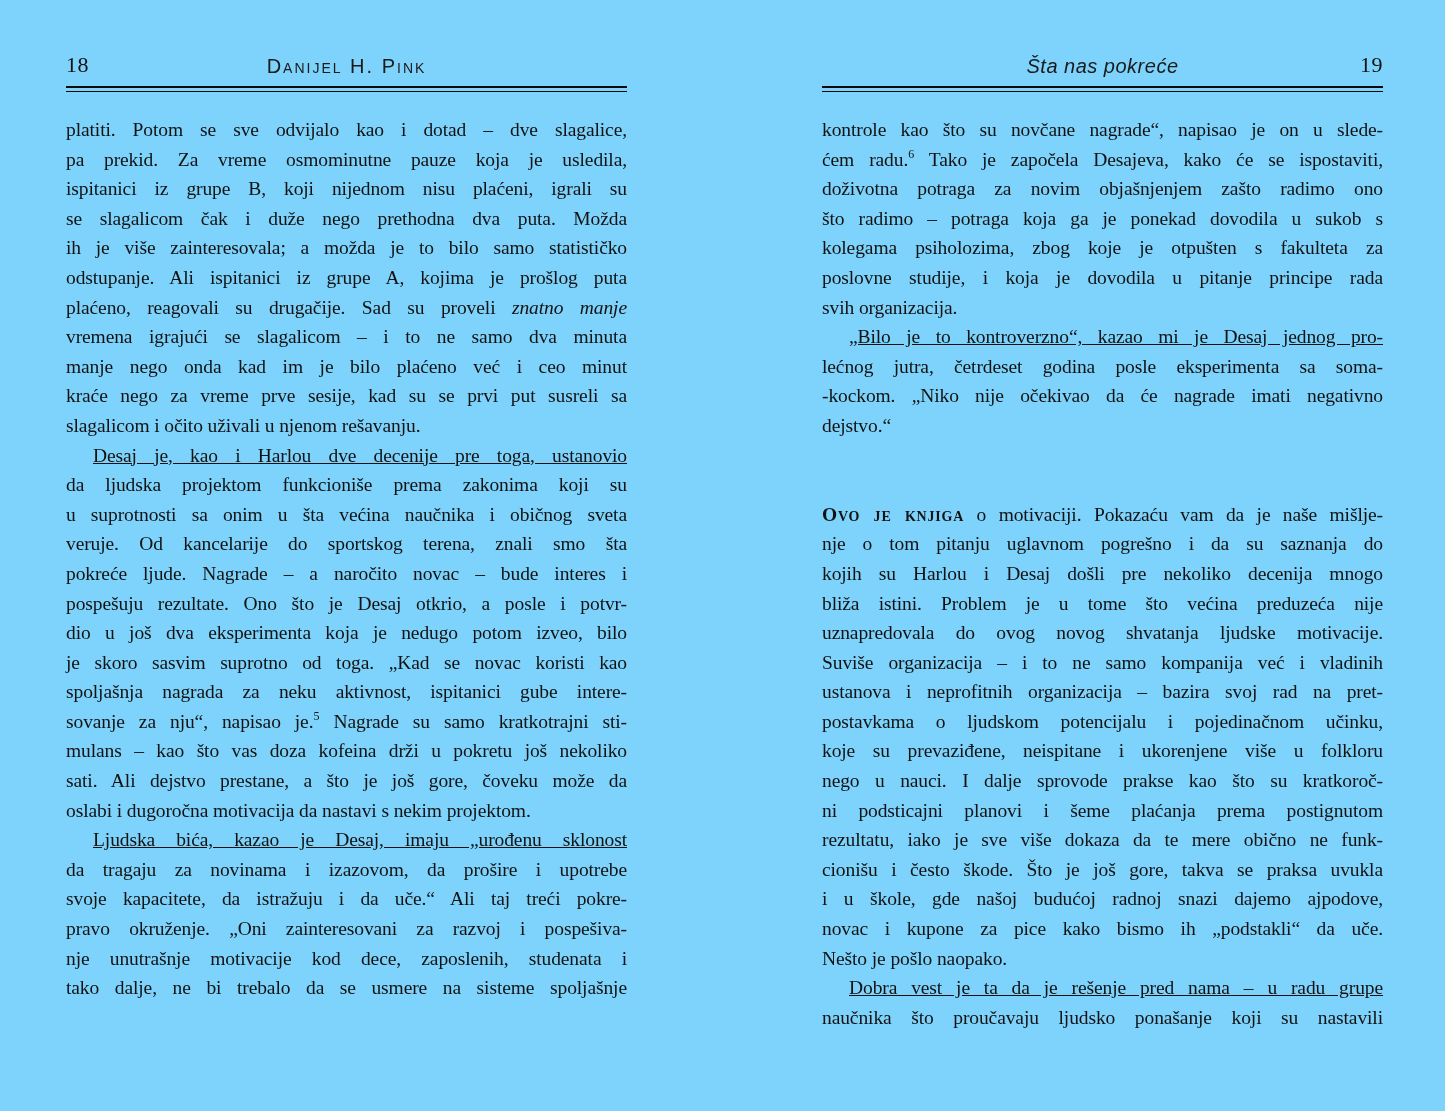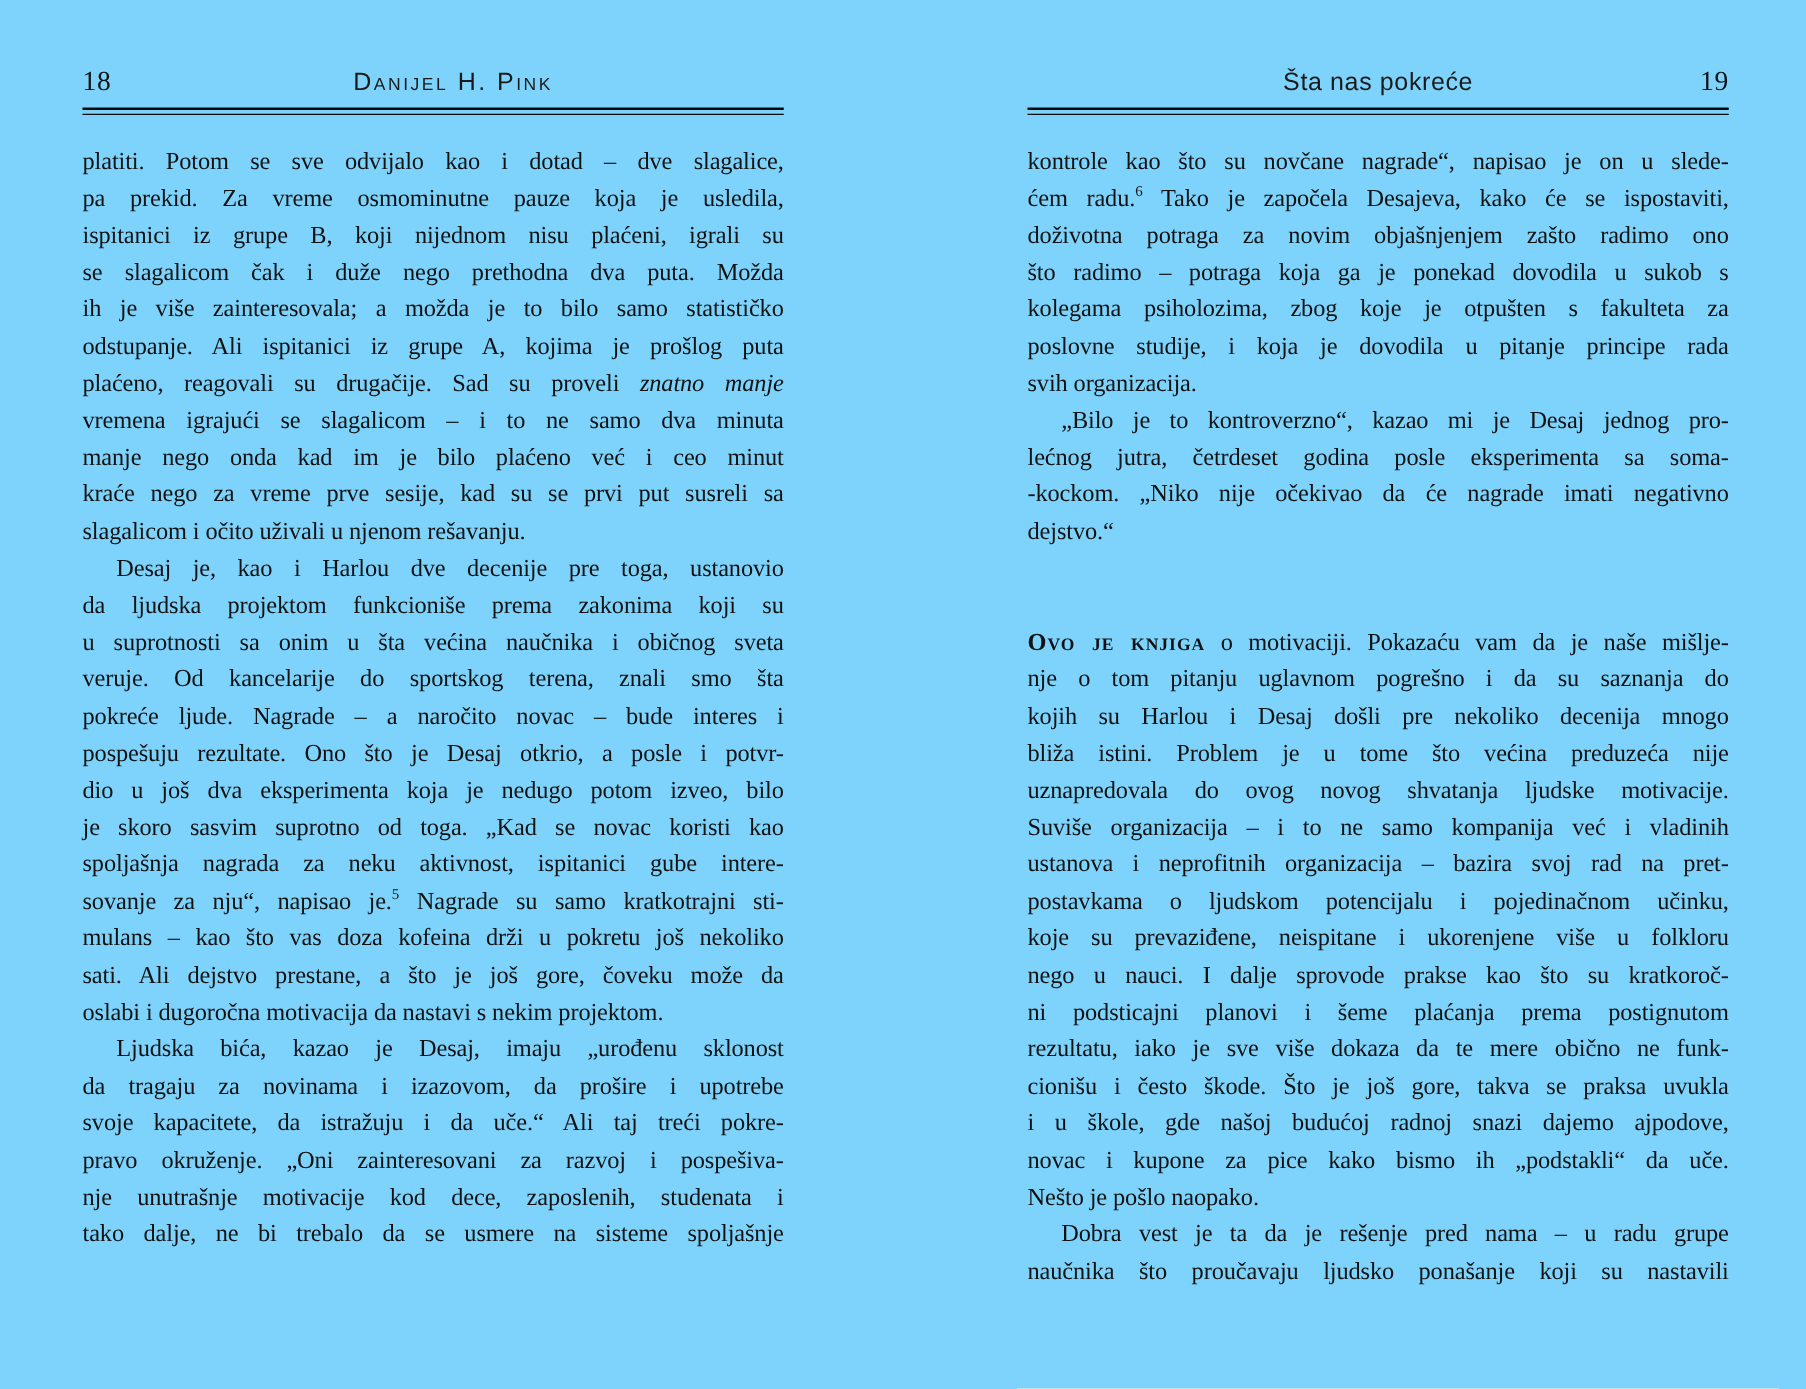--- a/index.html
+++ b/index.html
@@ -24,42 +24,42 @@
   }
   #page-left  .pagenum { left: 0; }
   #page-right .pagenum { right: 0; }
   .running {
     position: absolute; bottom: 8px; left: 50%;
     transform: translateX(-50%);
     font-family: "Liberation Sans", sans-serif;
     font-size: 20px; font-weight: 400;
     white-space: nowrap; color: #1a1a1a;
   }
-  .running.caps { font-variant: small-caps; letter-spacing: 2px; margin-left: 16px; }
-  .running.ital { letter-spacing: 0.5px; }
+  .running.caps { font-variant: small-caps; letter-spacing: 2px; }
+  .running.ital { font-style: italic; letter-spacing: 0.5px; }
 
   .rule {
     height: 3px;
     border-top: 2.5px solid #0a0a0a;
     border-bottom: 1.2px solid #0a0a0a;
   }
 
   .page-body {
     margin-top: 23px;
     font-size: 19.5px;
     line-height: 29.6px;
     letter-spacing: -0.1px;
   }
   .line {
     height: 29.6px;
     text-align: justify;
     text-align-last: justify;
   }
   .line.end   { text-align-last: left; }
-  .line.indent{ text-indent: 27px; }
+  .line.indent{ text-indent: 27px; text-decoration: underline; }
   .line.blank { text-align-last: left; }
 
   .seg-i   { font-style: italic; }
   .seg-sc  { font-variant: small-caps; letter-spacing: 0.8px; font-weight: bold; }
   .seg-sup {
     font-size: 12px;
     position: relative; top: -8px;
     letter-spacing: 0;
   }
 </style>

